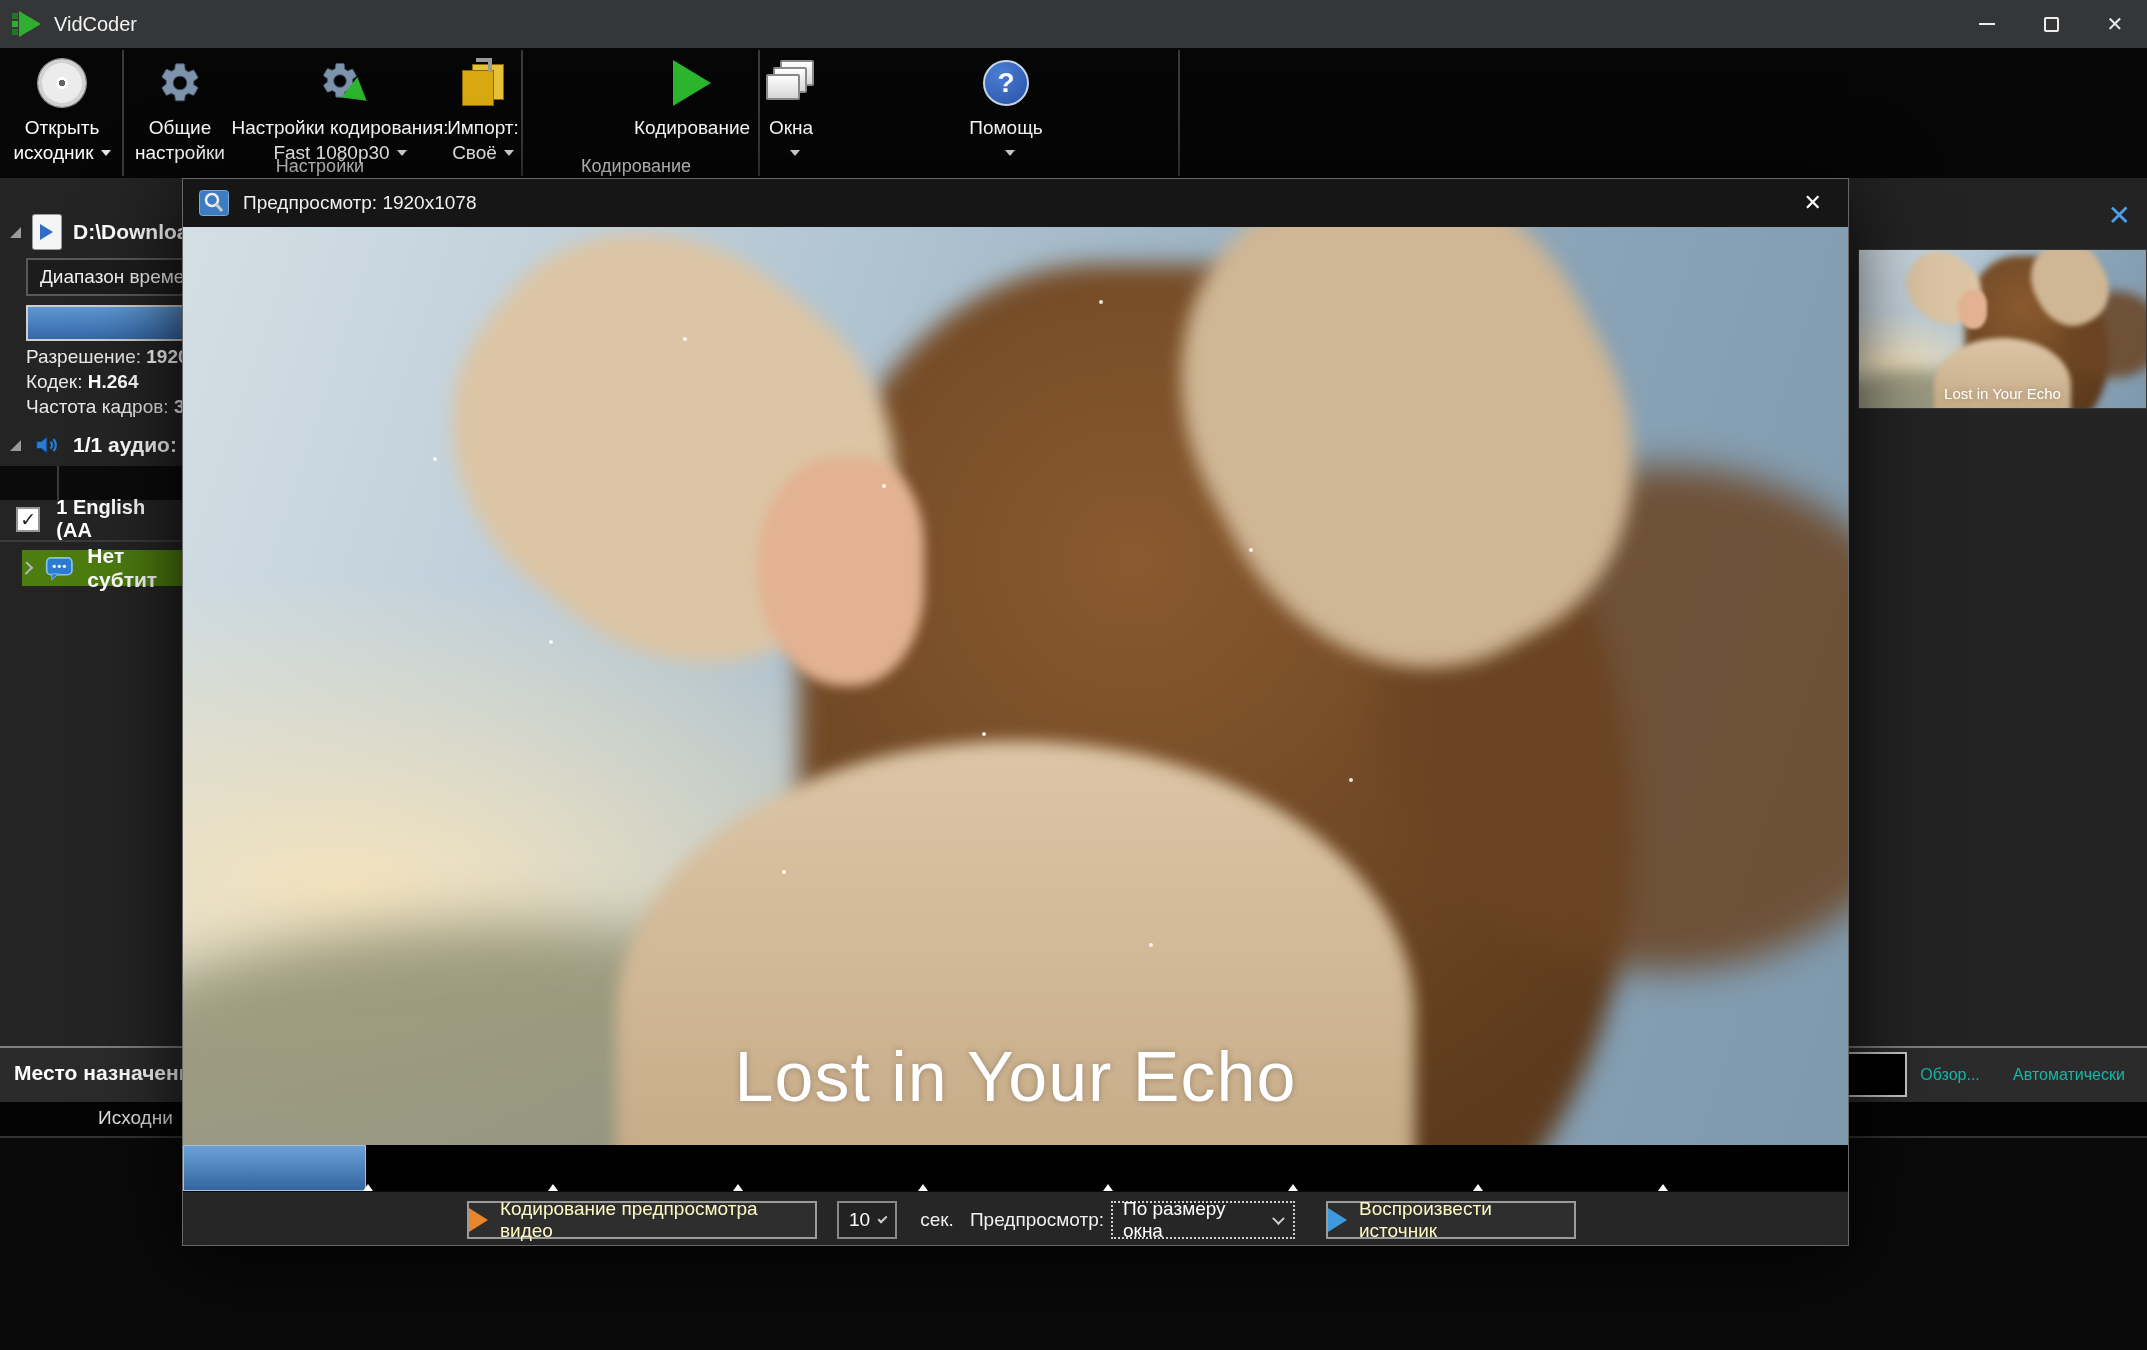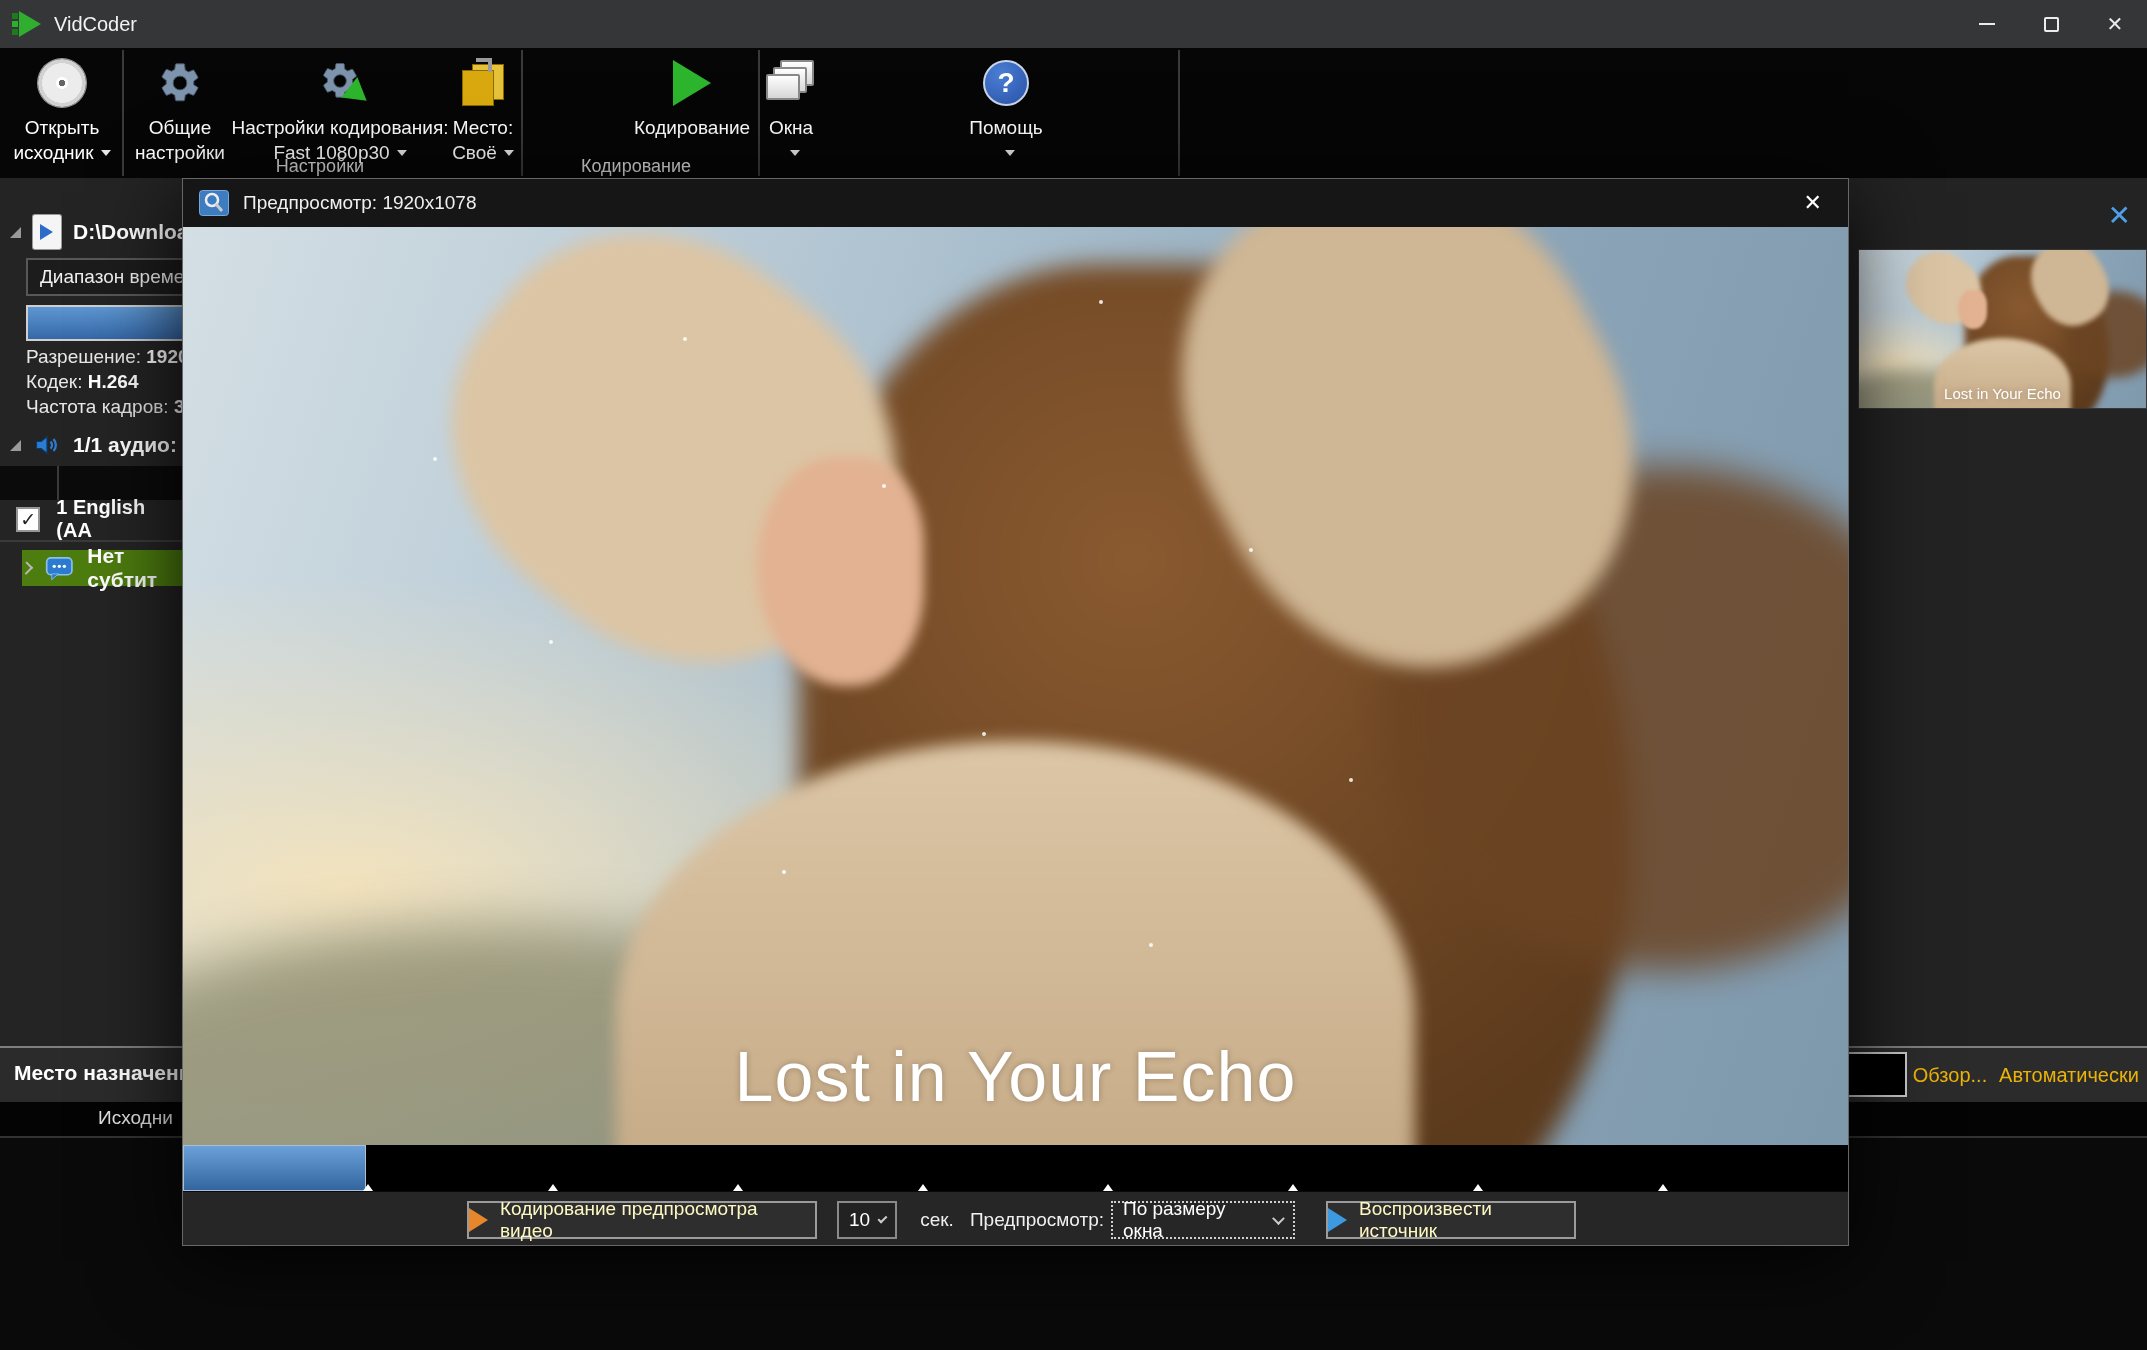--- a/index.html
+++ b/index.html
@@ -74,21 +74,21 @@
 .cb{width:25px;height:25px;background:#fff;border:2px solid #969696;color:#222;
     font-size:19px;font-weight:bold;display:flex;align-items:center;justify-content:center}
 .hdiv{position:absolute;left:0;width:100%;height:2px;background:#3a3a3a}
 
 
 .dest-line{position:absolute;left:0;right:0;top:1046px;height:2px;background:#7f7f7f;z-index:1}
 .dest-header{position:absolute;left:0;right:0;top:1048px;height:54px;background:#2b2b2b;z-index:1}
 .dest-title{position:absolute;left:14px;top:13px;font-size:21px;font-weight:bold;color:#fff;white-space:nowrap}
 .dest-input{position:absolute;right:240px;top:4px;width:62px;height:45px;background:#000;border:2px solid #c8c8c8}
 .flatbtn{position:absolute;top:0;height:54px;display:flex;align-items:center;justify-content:center;
-         font-size:20px;color:#eab308;white-space:nowrap}
+         font-size:16px;color:#14b8a6;white-space:nowrap}
 .dest-row1{position:absolute;left:0;right:0;top:1102px;height:34px;background:#040404;z-index:1}
 .src-lbl{position:absolute;left:98px;top:5px;font-size:19px;color:#e0e0e0;white-space:nowrap}
 .dest-row2{position:absolute;left:0;right:0;top:1136px;bottom:0;background:#0a0a0a;border-top:2px solid #333;z-index:1}
 
 
 .right-panel{position:absolute;left:1849px;top:178px;width:298px;height:868px;background:#232323;z-index:1}
 .panel-close{position:absolute;right:16px;top:24px;font-size:28px;font-weight:bold;color:#4da0e8;line-height:1}
 .thumb{position:absolute;left:9px;top:71px;width:289px;height:160px;background:#000;border:1px solid #363636;overflow:hidden}
 
 
@@ -211,21 +211,21 @@
   </div>
 
   <div class="tbtn" style="left:446px;width:74px">
     <div class="ic">
         <div class="ic-pages">
       <div class="pg pg-back"></div>
           <div class="pg pg-front"></div>
           <div class="pin"></div>
     </div>
       </div>
-    <div class="tline">Место:</div>
+    <div class="tline">Импорт:</div>
     <div class="tline">
         <span>Своё</span>
         <span class="tri-down"></span>
       </div>
   </div>
   <div class="vsep" style="left:521px"></div>
 
 
   <div class="tbtn" style="left:636px;width:112px">
     <div class="ic">

